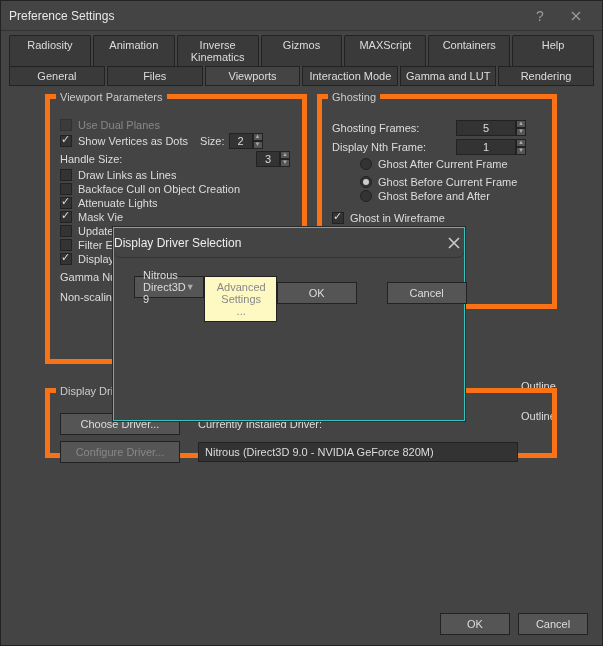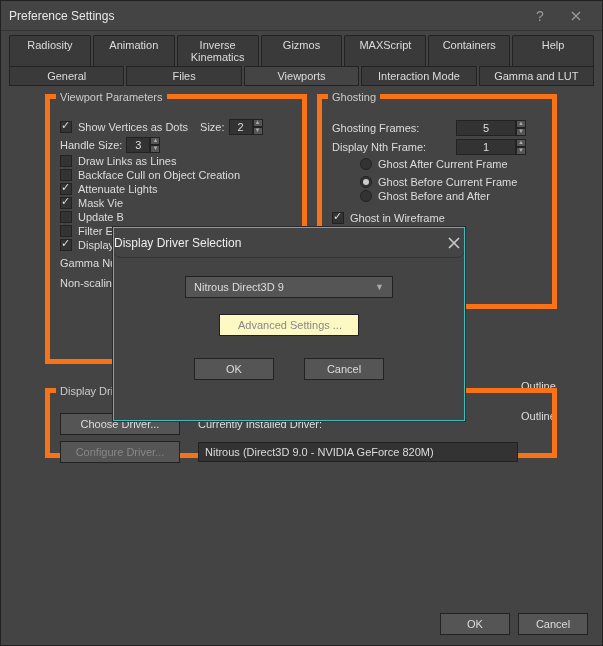--- a/index.html
+++ b/index.html
@@ -51,21 +51,21 @@
 .text-input { background: #333; border: 1px solid #222; color: #ddd; font-size: 11px; padding: 3px 6px; width: 320px; height: 20px; }
 
 .footer { position: absolute; bottom: 10px; right: 14px; display: flex; gap: 8px; }
 .footer .btn { width: 70px; padding: 4px 0; }
 
 
 .modal { position: absolute; left: 112px; top: 226px; width: 352px; height: 194px; background: #444; border: 1px solid #39c0c0; box-shadow: 0 0 0 1px #2a2a2a; z-index: 50; }
 .modal-title { height: 30px; display: flex; align-items: center; padding: 0 0; border-bottom: 1px solid #333; border-radius: 7px; }
 .modal-title span { color: #eee; font-size: 12px; flex: 1; }
 .modal-title .xbtn { width: 20px; height: 20px; color: #ccc; font-size: 14px; display: flex; align-items: center; justify-content: center; cursor: pointer; }
-.modal-body { padding: 18px 20px; display: flex; flex-direction: column; align-items: center; gap: 16px; }
+.modal-body { padding: 18px 20px; display: flex; flex-direction: row; align-items: flex-start; }
 .dropdown { width: 208px; height: 22px; background: #555; border: 1px solid #222; display: flex; align-items: center; padding: 0 8px; color: #ddd; font-size: 11px; cursor: pointer; }
 .dropdown .caret { margin-left: auto; font-size: 9px; color: #aaa; }
 .adv-btn { width: 140px; background: #fef9c3; color: #888; padding-left: 12px; }
 .modal-actions { display: flex; gap: 30px; margin-top: 6px; }
 .modal-actions .btn { width: 80px; }
 
 .ghost-text { color: #ddd; font-size: 11px; position: absolute; }
 .outline1 { left: 520px; top: 294px; }
 .outline2 { left: 520px; top: 324px; }
 </style>
@@ -91,39 +91,44 @@
     <div class="tab">MAXScript</div>
     <div class="tab">Containers</div>
     <div class="tab">Help</div>
   </div>
   <div class="tabs-row2">
     <div class="tab2">General</div>
     <div class="tab2">Files</div>
     <div class="tab2 active">Viewports</div>
     <div class="tab2">Interaction Mode</div>
     <div class="tab2">Gamma and LUT</div>
+    <div class="tab2">Rendering</div>
   </div>
 
   <div class="content">
 
     <div class="group vp-params">
       <div class="group-title">Viewport Parameters</div>
+      <div class="row">
+          <div class="cb disabled"></div>
+          <span class="label dim">Use Dual Planes</span>
+        </div>
       <div class="row">
         <div class="cb checked"></div>
         <span class="label">Show Vertices as Dots</span>
         <span class="label" style="margin-left:12px">Size:</span>
         <div class="spinner">
           <input value="2" style="">
           <div class="spbtns">
               <div class="spbtn">▲</div>
               <div class="spbtn">▼</div>
             </div>
         </div>
       </div>
-      <div class="row" style="justify-content:flex-start;padding-right:2px">
+      <div class="row" style="justify-content:space-between;padding-right:2px">
         <span class="label">Handle Size:</span>
         <div class="spinner">
           <input value="3" style="">
           <div class="spbtns">
               <div class="spbtn">▲</div>
               <div class="spbtn">▼</div>
             </div>
         </div>
       </div>
       <div class="row">

